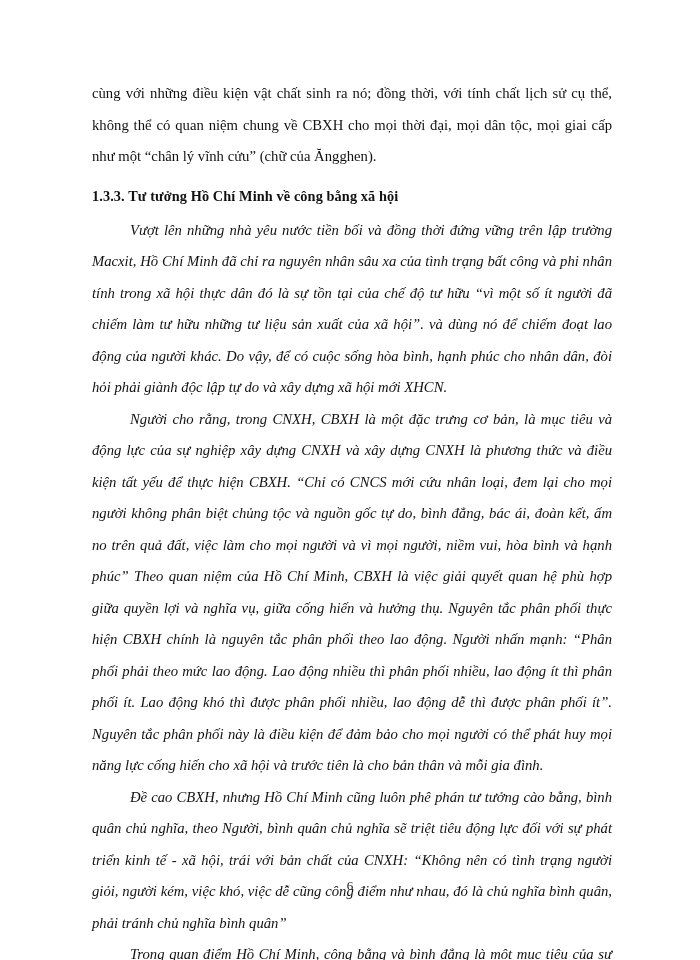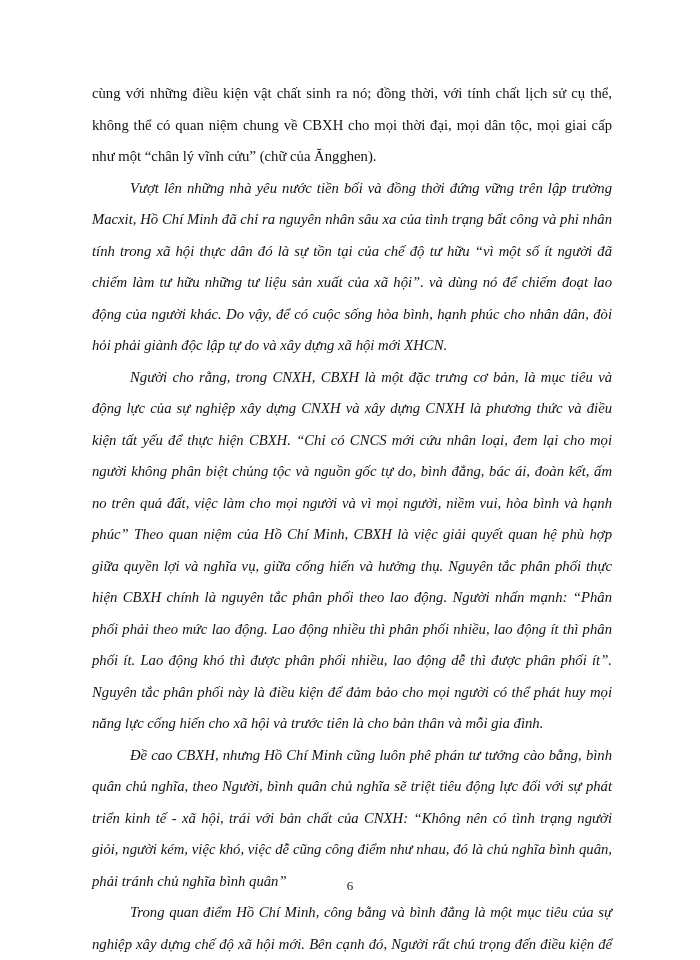--- a/index.html
+++ b/index.html
@@ -58,20 +58,21 @@
 </style>
 </head>
 <body>
 
 <div class="page">
 
   <div class="content">
 
     <p class="body-par">cùng với những điều kiện vật chất sinh ra nó; đồng thời, với tính chất lịch sử cụ thể, không thể có quan niệm chung về CBXH cho mọi thời đại, mọi dân tộc, mọi giai cấp như một “chân lý vĩnh cửu” (chữ của Ăngghen).</p>
 
+    <h2 class="section-heading">1.3.3. Tư tưởng Hồ Chí Minh về công bằng xã hội</h2>
 
     <p class="body-par indent">Vượt lên những nhà yêu nước tiền bối và đồng thời đứng vững trên lập trường Macxit, Hồ Chí Minh đã chỉ ra nguyên nhân sâu xa của tình trạng bất công và phi nhân tính trong xã hội thực dân đó là sự tồn tại của chế độ tư hữu “vì một số ít người đã chiếm làm tư hữu những tư liệu sản xuất của xã hội”. và dùng nó để chiếm đoạt lao động của người khác. Do vậy, để có cuộc sống hòa bình, hạnh phúc cho nhân dân, đòi hỏi phải giành độc lập tự do và xây dựng xã hội mới XHCN.</p>
 
     <p class="body-par indent"> Người cho rằng, trong CNXH, CBXH là một đặc trưng cơ bản, là mục tiêu và động lực của sự nghiệp xây dựng CNXH và xây dựng CNXH là phương thức và điều kiện tất yếu để thực hiện CBXH. “Chỉ có CNCS mới cứu nhân loại, đem lại cho mọi người không phân biệt chủng tộc và nguồn gốc tự do, bình đẳng, bác ái, đoàn kết, ấm no trên quả đất, việc làm cho mọi người và vì mọi người, niềm vui, hòa bình và hạnh phúc” Theo     quan niệm của Hồ Chí Minh, CBXH là việc giải quyết quan hệ phù hợp giữa quyền lợi và nghĩa vụ, giữa cống hiến và hưởng thụ. Nguyên tắc phân phối thực hiện CBXH chính là nguyên tắc phân phối theo lao động. Người nhấn mạnh: “Phân phối phải theo mức lao động. Lao động nhiều thì phân phối nhiều, lao động ít thì phân phối ít. Lao động khó thì được phân phối nhiều, lao động dễ thì được phân phối ít”. Nguyên tắc phân phối này là điều kiện để đảm bảo cho mọi người có thể phát huy mọi năng lực cống hiến cho xã hội và trước tiên là cho bản thân và mỗi gia đình.</p>
 
     <p class="body-par indent">Đề cao CBXH, nhưng Hồ Chí Minh cũng luôn phê phán tư tưởng cào bằng, bình quân chủ nghĩa, theo Người, bình quân chủ nghĩa sẽ triệt tiêu động lực đối với sự phát triển kinh tế - xã hội, trái với bản chất của CNXH: “Không nên có tình trạng người giỏi, người kém, việc khó, việc dễ cũng công điểm như nhau, đó là chủ nghĩa bình quân, phải tránh chủ nghĩa bình quân”</p>
 
     <p class="body-par indent">Trong quan điểm Hồ Chí Minh, công bằng và bình đẳng là một mục tiêu của sự nghiệp xây dựng chế độ xã hội mới. Bên cạnh đó, Người rất chú trọng đến điều kiện để thực hiện công bằng xã hội đó là lợi ích cá nhân, nhằm động viên mỗi người không ngừng phấn đấu, cống hiến nhiều nhất cho xã hội, đồng thời đấu tranh chống lại chủ nghĩa cá nhân.</p>
 
   </div>

